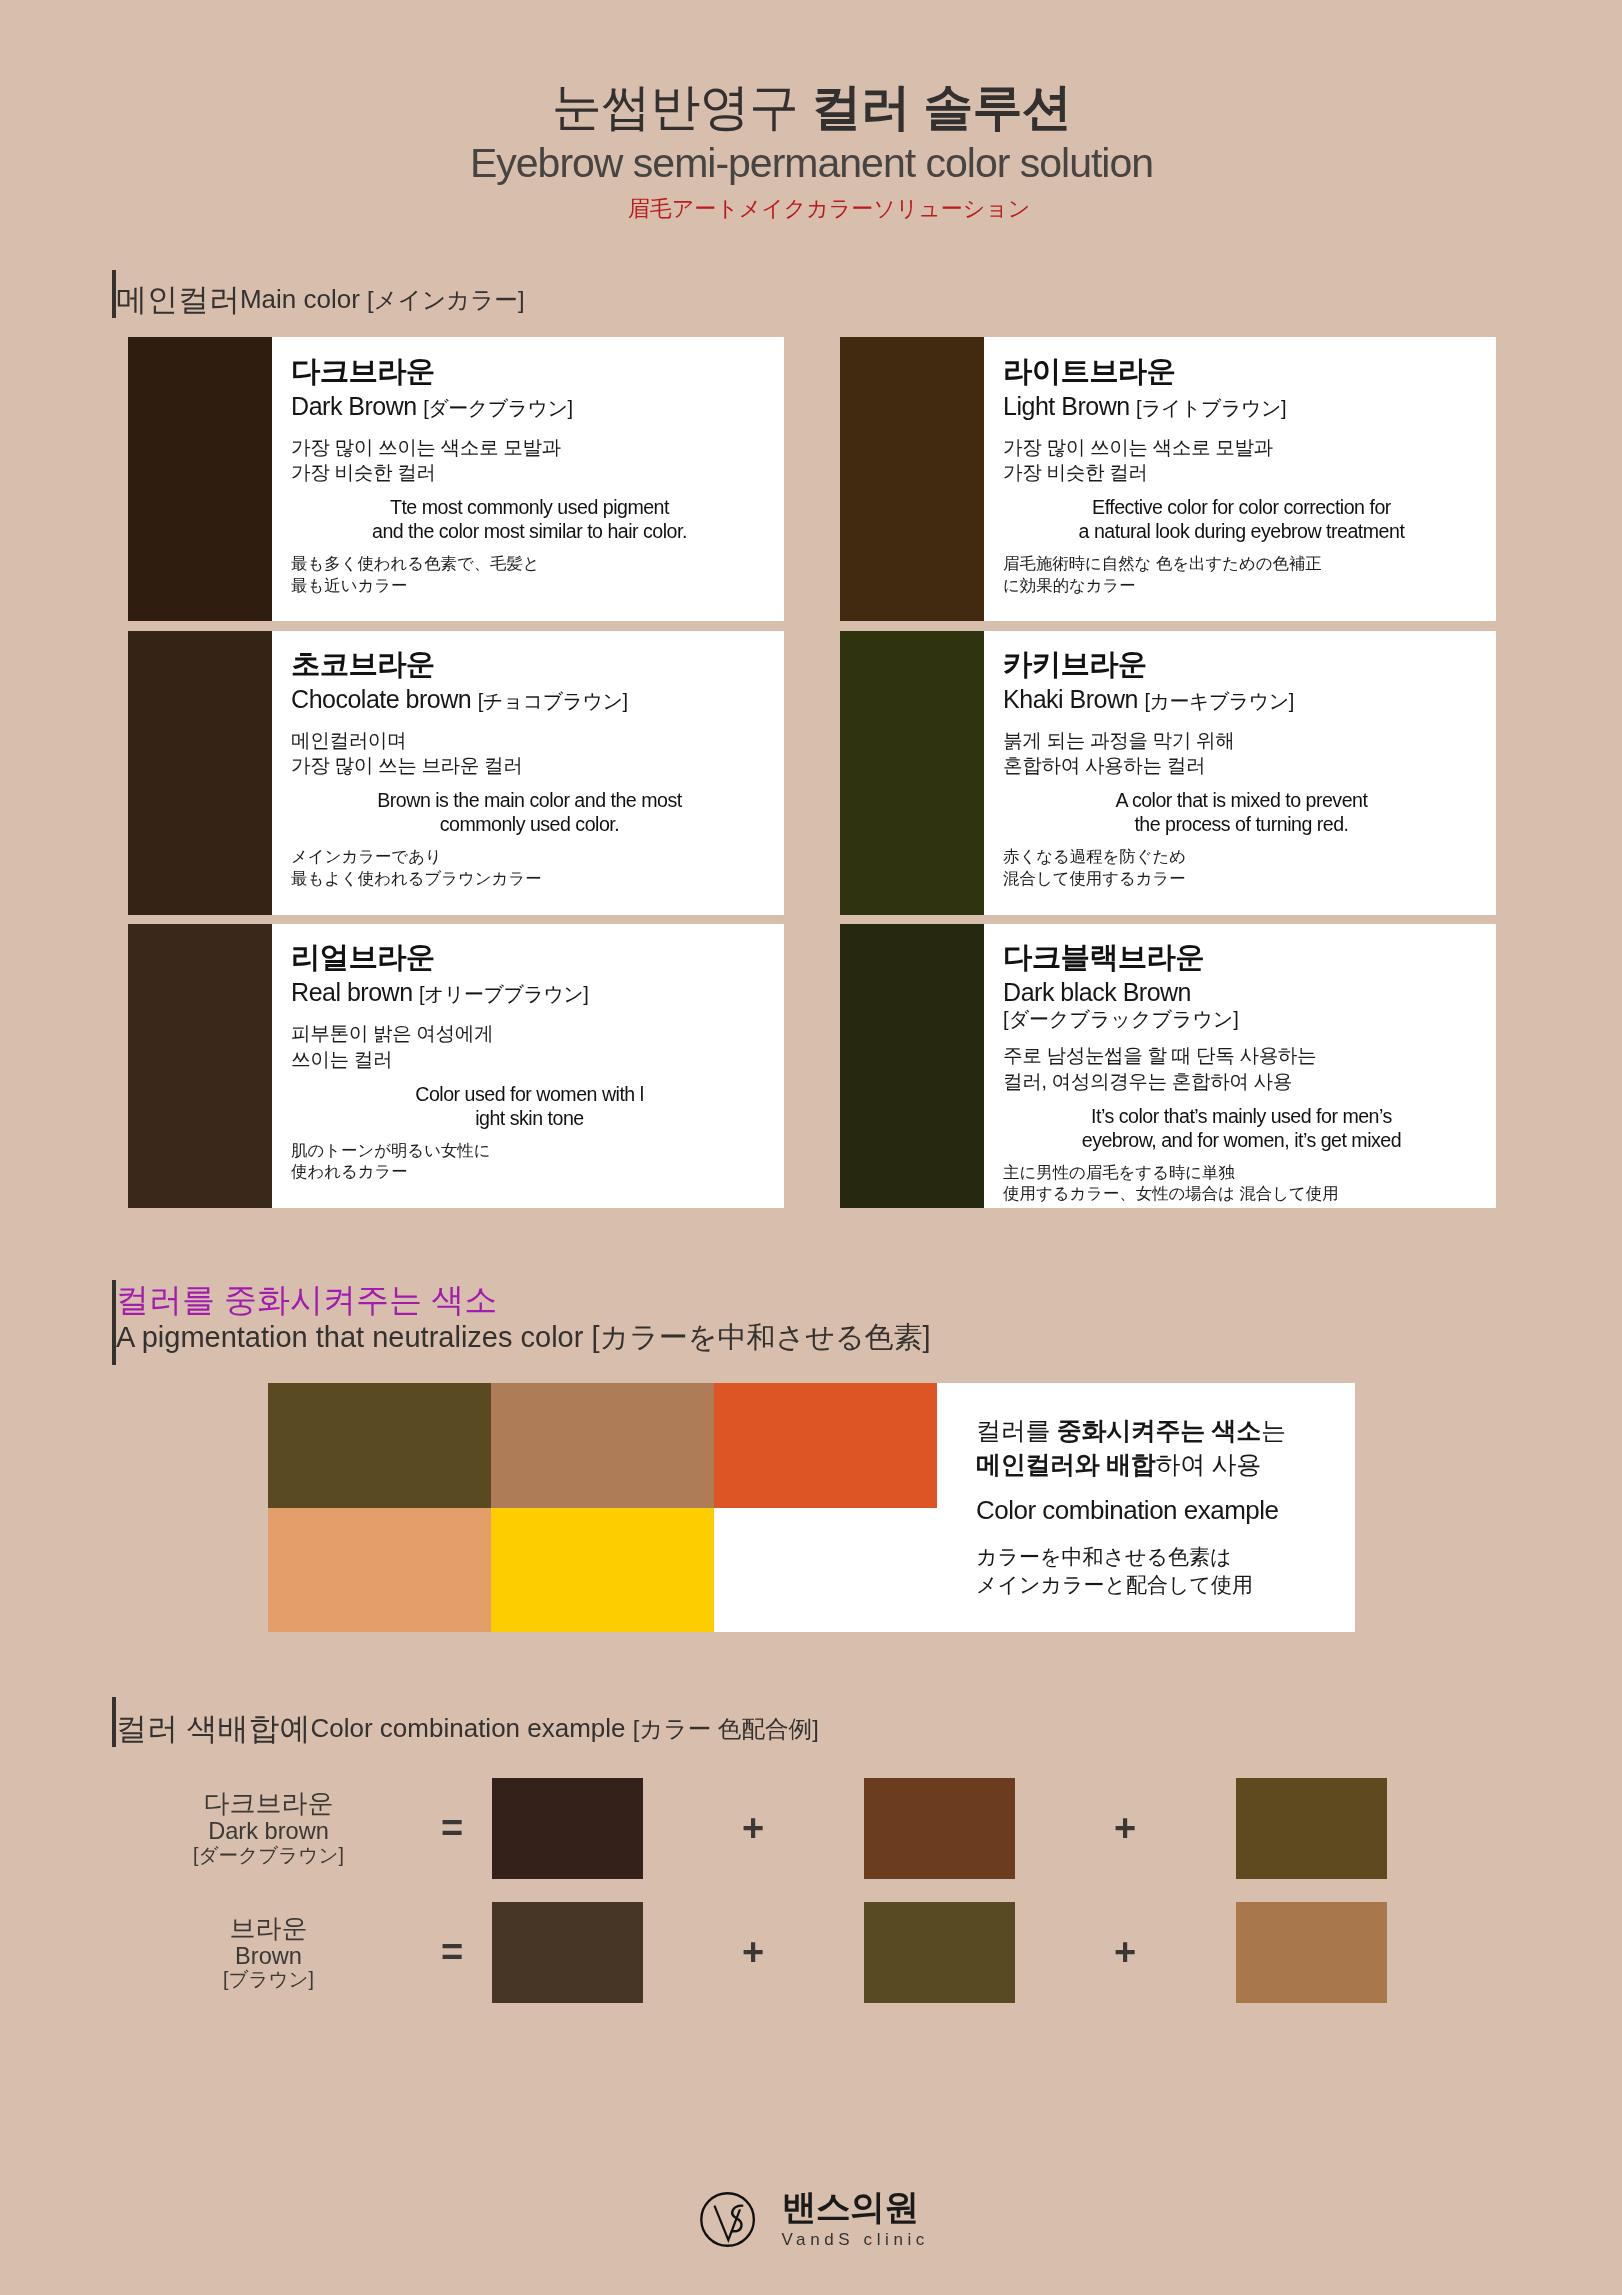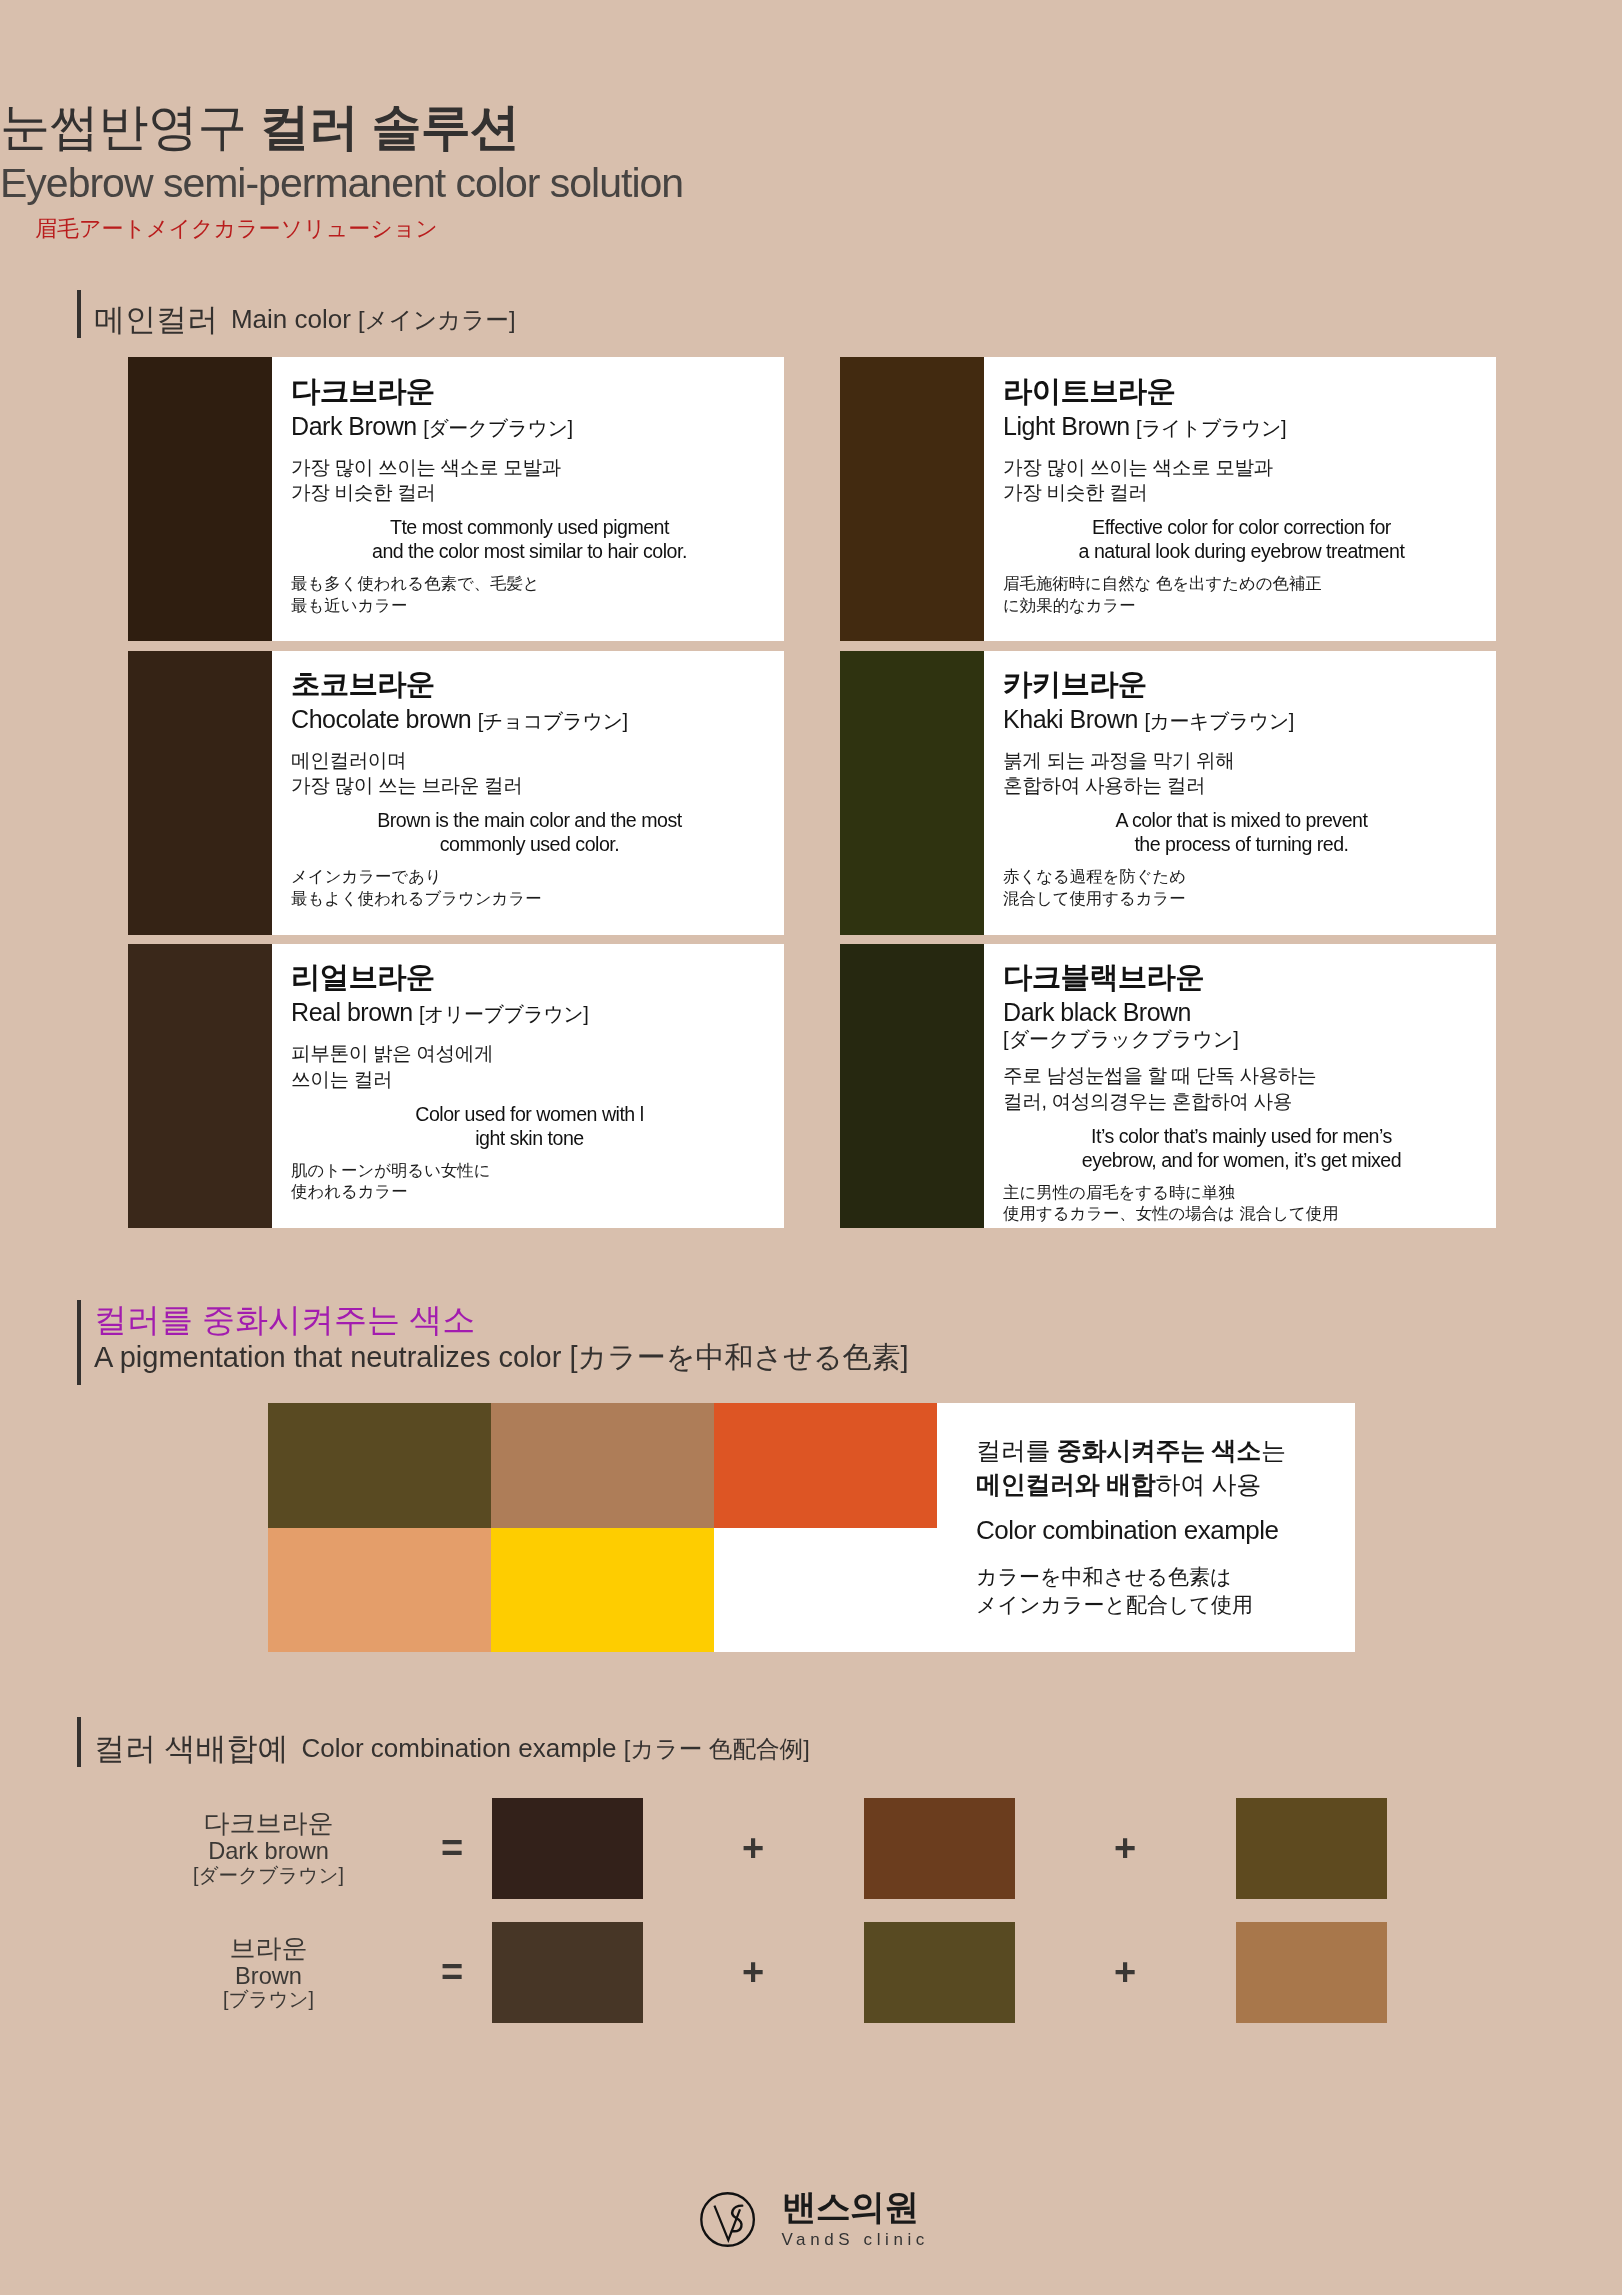--- a/index.html
+++ b/index.html
@@ -11,22 +11,22 @@
     height: 2295px;
     background: #d8bfad;
     font-family: "Liberation Sans", "DejaVu Sans", sans-serif;
     color: #2b2b2b;
     overflow: hidden;
     position: relative;
   }
 
   
   .title-block {
-    text-align: left;
-    padding-top: 100px;
+    text-align: center;
+    padding-top: 80px;
   }
   .title-ko {
     font-size: 50px;
     font-weight: 700;
     letter-spacing: -0.7px;
     color: #333130;
     line-height: 1.1;
   }
   .title-ko .thin { font-weight: 400; }
   .title-en {
@@ -43,22 +43,22 @@
     color: #b91c1c;
     letter-spacing: 0px;
     margin-top: 9.2px;
     margin-left: 35px;
   }
 
   
   .section-head {
     display: flex;
     align-items: flex-end;
-    padding-left: 77px;
-    gap: 13px;
+    padding-left: 112px;
+    gap: 0;
   }
   .bar {
     width: 3.9px;
     background: #34312f;
     align-self: stretch;
     flex: 0 0 3.9px;
   }
   .head-ko {
     font-size: 31px;
     font-weight: 500;

